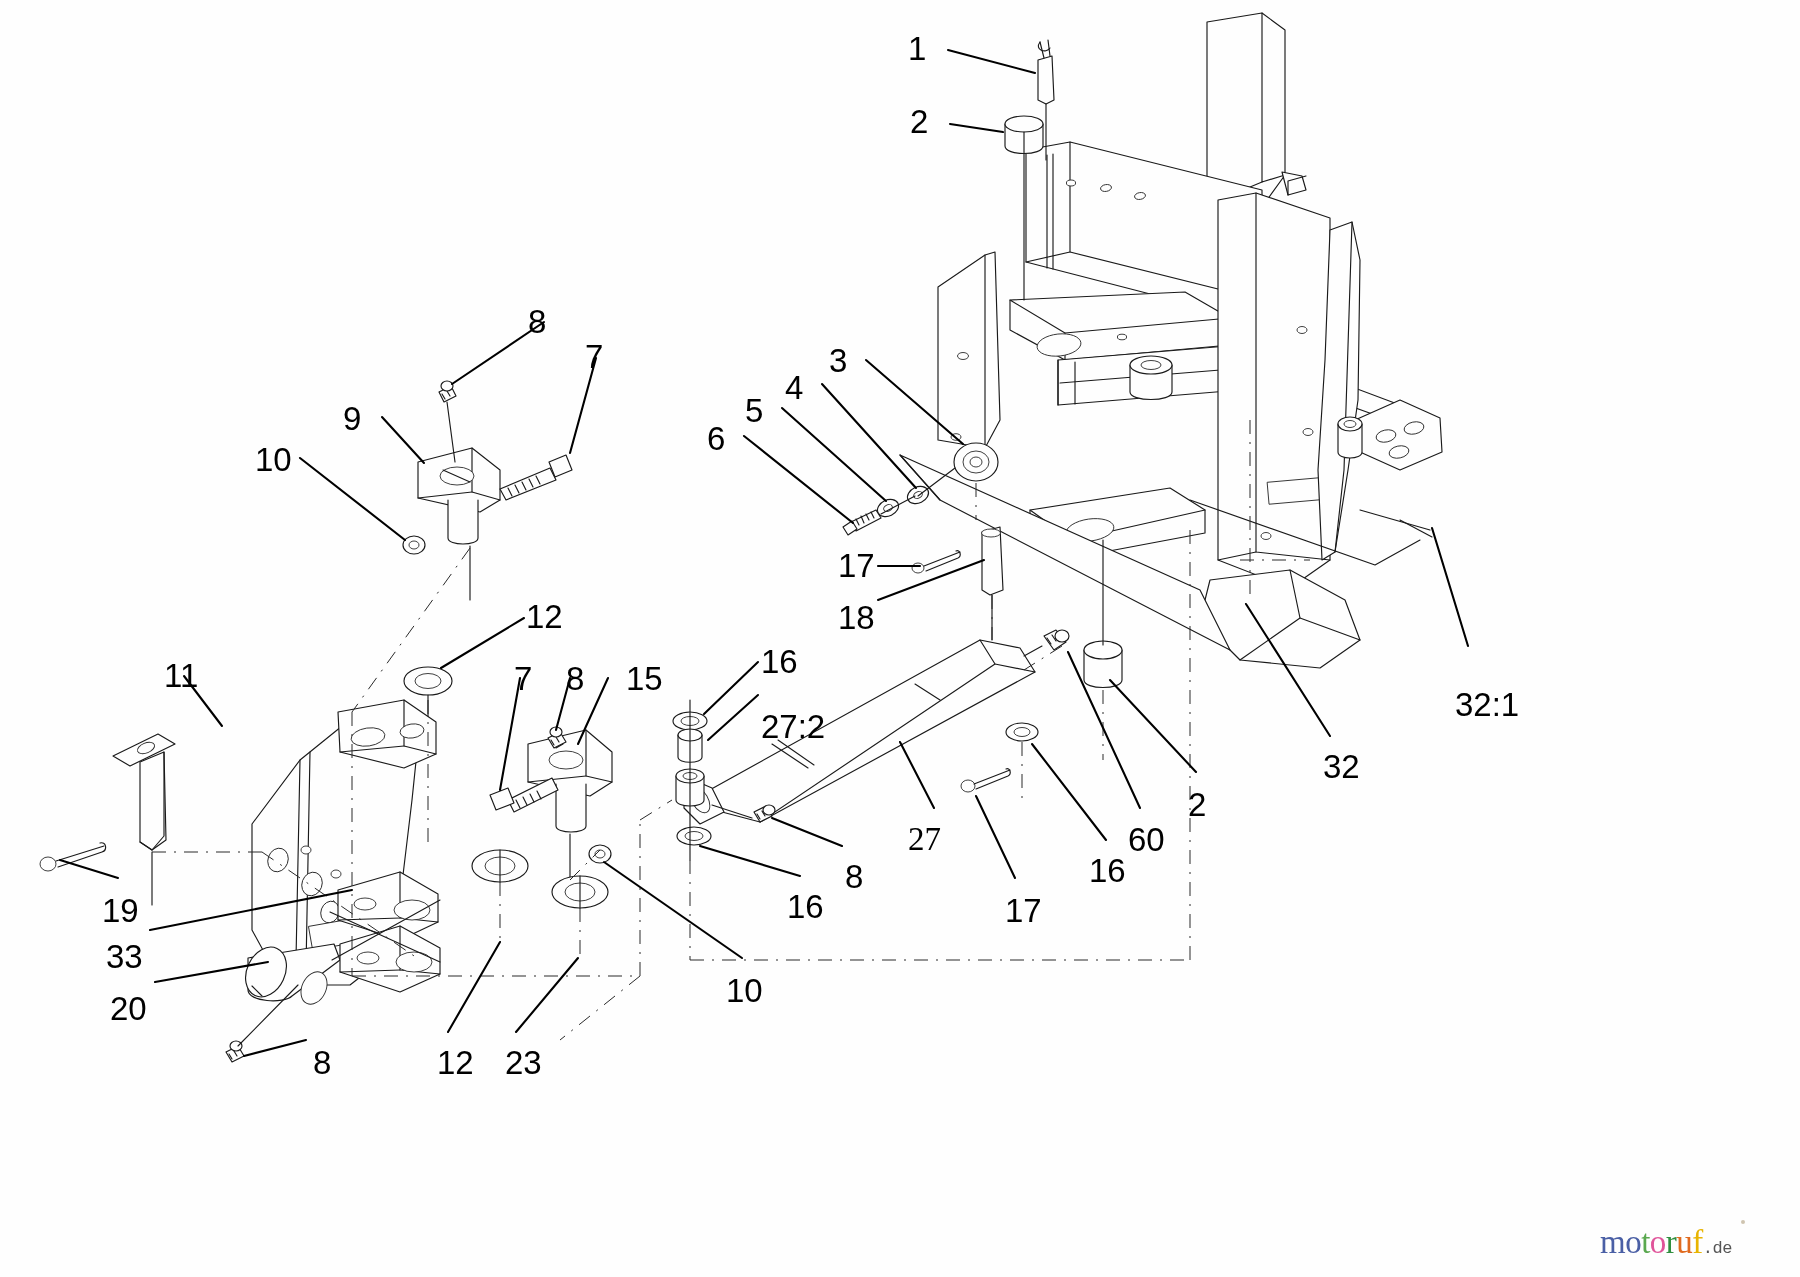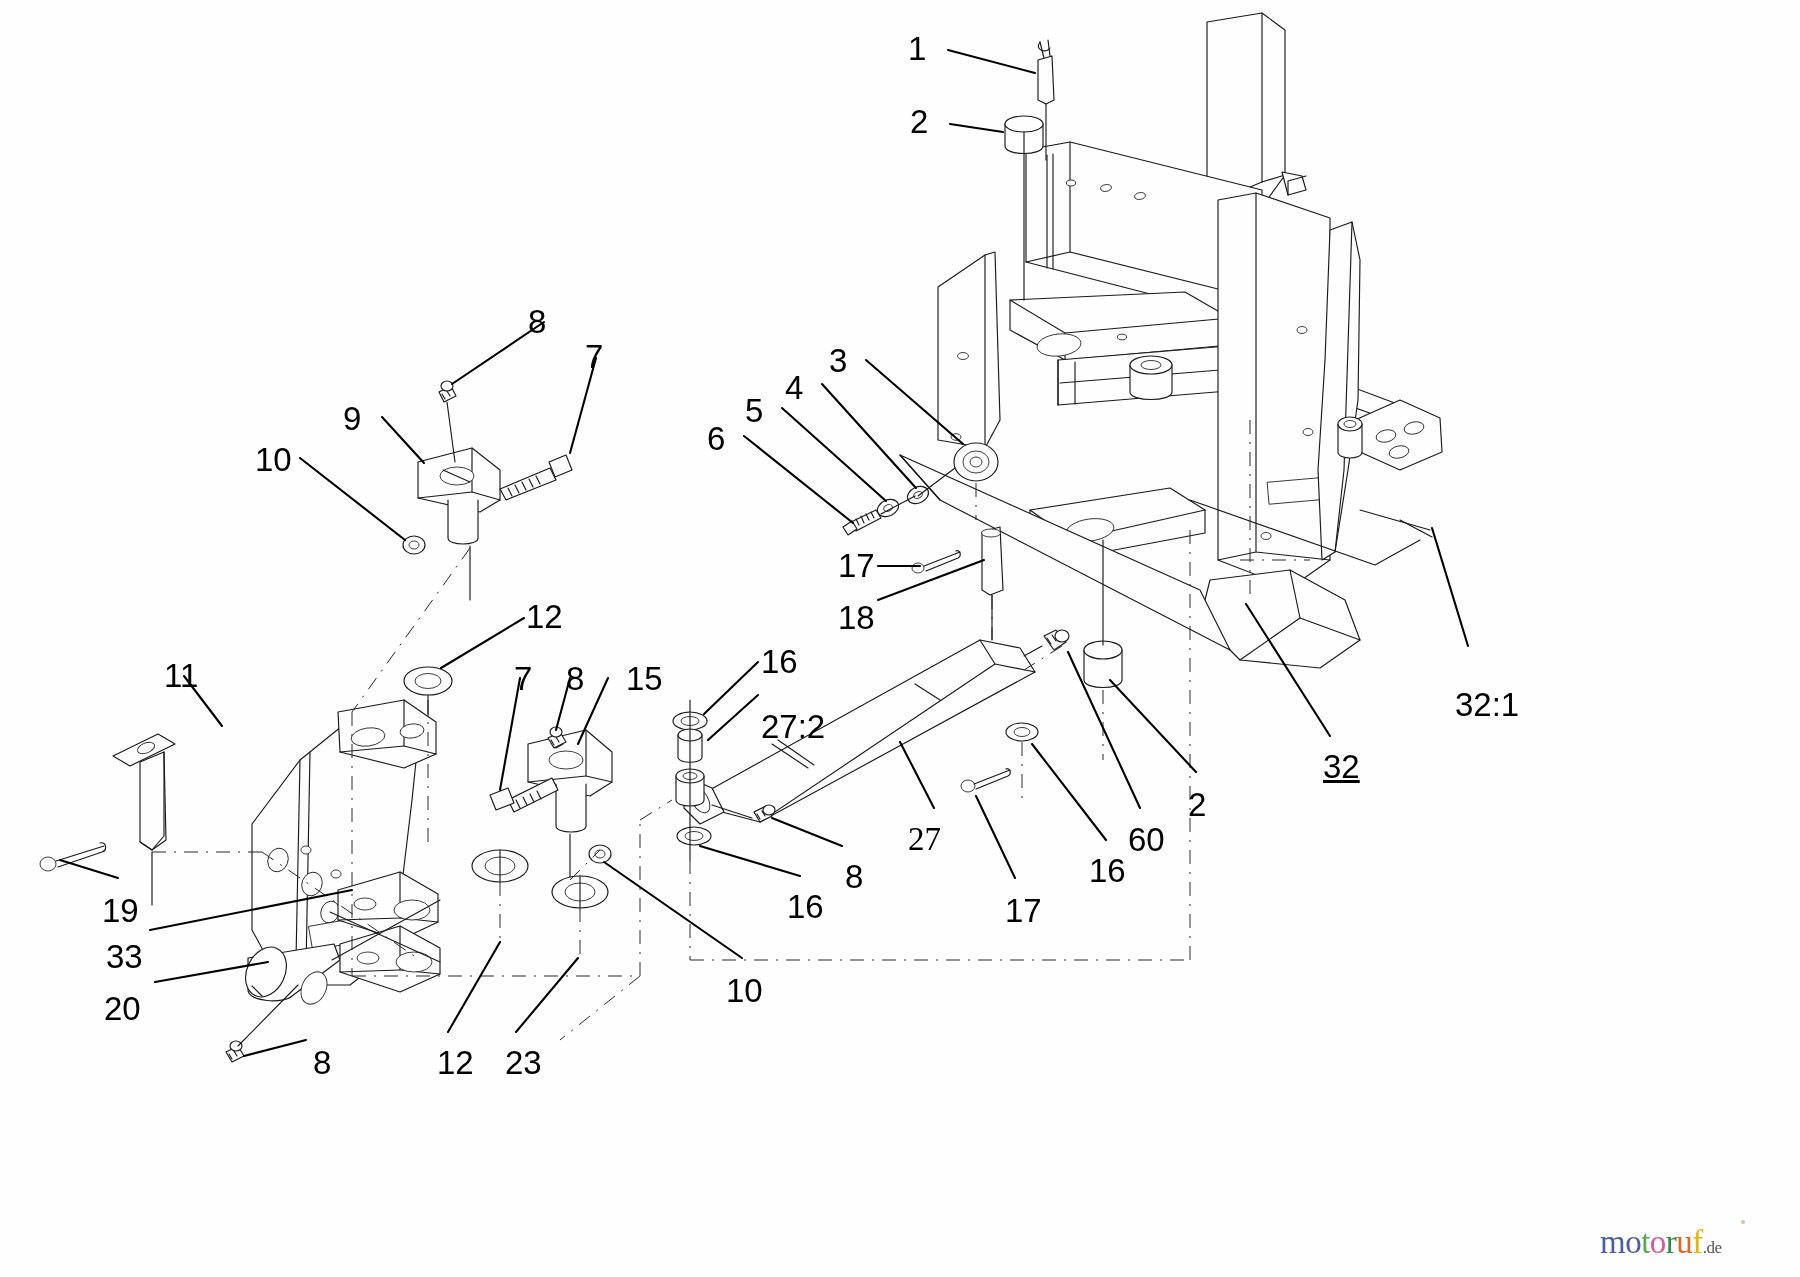--- a/index.html
+++ b/index.html
@@ -25,21 +25,21 @@
   #watermark{
     position:absolute;
     left:1600px;top:1224px;
     font-family:"Liberation Serif", serif;
     font-size:33px;
     letter-spacing:-0.5px;
     white-space:nowrap;
     user-select:none;
   }
   #watermark .l{display:inline-block;}
-  #watermark .de{font-size:17px;color:#555;vertical-align:baseline;font-family:Liberation Serif, serif;}
+  #watermark .de{font-size:17px;color:#555;vertical-align:baseline;font-family:Liberation Mono, monospace;}
   #watermark .dot{position:absolute;left:141px;top:-4px;width:4px;height:4px;border-radius:50%;background:#cfc4b0;}
 </style>
 </head>
 <body>
 
 <div id="page">
 
   <svg id="art" viewBox="0 0 1800 1277" xmlns="http://www.w3.org/2000/svg">
     <defs>
       <style>
@@ -433,32 +433,32 @@
   <span class="callout" style="left:526px;top:600px;">12</span>
   <span class="callout" style="left:164px;top:659px;">11</span>
   <span class="callout" style="left:514px;top:662px;">7</span>
   <span class="callout" style="left:566px;top:662px;">8</span>
   <span class="callout" style="left:626px;top:662px;">15</span>
   <span class="callout" style="left:761px;top:645px;">16</span>
   <span class="callout" style="left:761px;top:678px;margin-top:32px;">27:2</span>
   <span class="callout" style="left:838px;top:549px;">17</span>
   <span class="callout" style="left:838px;top:601px;">18</span>
   <span class="callout" style="left:1455px;top:688px;">32:1</span>
-  <span class="callout" style="left:1323px;top:750px;text-decoration:underline;">32</span>
+  <span class="callout" style="left:1323px;top:750px;">32</span>
   <span class="callout" style="left:1188px;top:788px;">2</span>
   <span class="callout" style="left:1128px;top:823px;">60</span>
   <span class="callout" style="left:1089px;top:854px;">16</span>
   <span class="callout" style="left:908px;top:823px;font-family:Liberation Serif, serif;">27</span>
   <span class="callout" style="left:1005px;top:894px;">17</span>
   <span class="callout" style="left:845px;top:860px;">8</span>
   <span class="callout" style="left:787px;top:890px;">16</span>
   <span class="callout" style="left:726px;top:974px;">10</span>
   <span class="callout" style="left:102px;top:894px;">19</span>
   <span class="callout" style="left:106px;top:940px;">33</span>
-  <span class="callout" style="left:104px;top:992px;">20</span>
+  <span class="callout" style="left:110px;top:992px;">20</span>
   <span class="callout" style="left:313px;top:1046px;">8</span>
   <span class="callout" style="left:437px;top:1046px;">12</span>
   <span class="callout" style="left:505px;top:1046px;">23</span>
 
   <div id="watermark">
     <span class="dot"></span>
     <span class="l" style="color:#4a5fa5">m</span><span class="l" style="color:#4a5fa5">o</span><span class="l" style="color:#5aa84f">t</span><span class="l" style="color:#e0549a">o</span><span class="l" style="color:#2f8f3f">r</span><span class="l" style="color:#e06a1f">u</span><span class="l" style="color:#e8b400">f</span><span class="de">.de</span>
   </div>
 
 </div>

